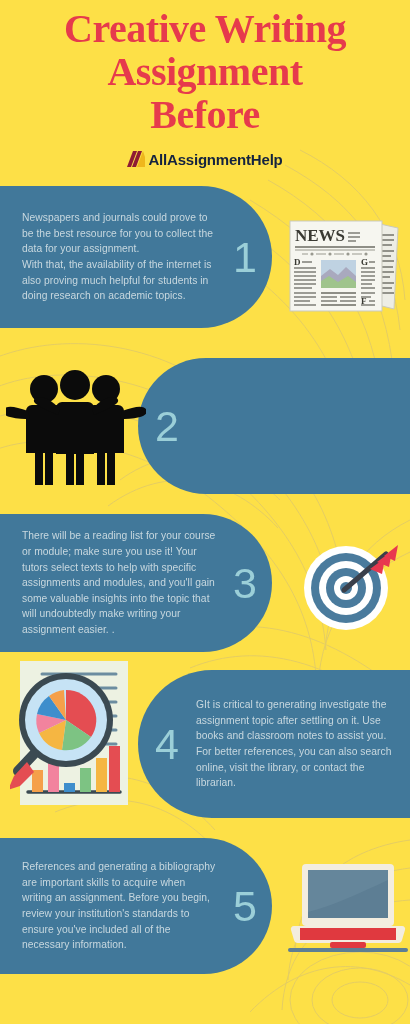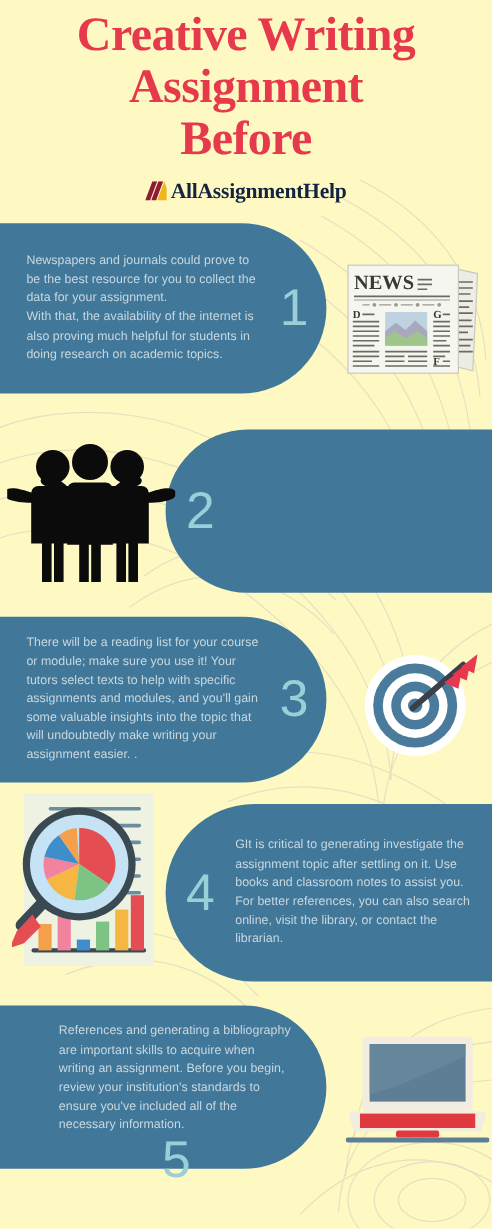--- a/index.html
+++ b/index.html
@@ -6,21 +6,21 @@
   html,body{ background:#ffffff; }
   body{
     width:410px; height:1024px;
     font-family:"Liberation Sans", sans-serif;
     overflow:hidden;
     position:relative;
   }
   #poster{
     position:absolute; inset:0;
     width:410px; height:1024px;
-    background:#fef9c3;
+    background:#fde047;
     overflow:hidden;
   }
   
   #contours{
     position:absolute; inset:0;
     width:410px; height:1024px;
     pointer-events:none;
     opacity:.55;
   }
 
@@ -39,22 +39,22 @@
     letter-spacing:-0.5px;
   }
   .title .ln{ display:block; }
   .logo{
     margin-top:14px;
     display:inline-flex; align-items:center; gap:3px;
     height:18px;
   }
   .logo-mark{ display:block; }
   .logo-text{
-    font-family:Liberation Serif, serif;
-    font-size:18px;
+    font-family:Liberation Sans, sans-serif;
+    font-size:15px;
     font-weight:600;
     color:#14233F;
     letter-spacing:-0.2px;
     line-height:1;
   }
 
   
   .section{
     position:absolute;
     left:0; width:410px;
@@ -328,21 +328,21 @@
             <path d="M0 0 L-17 -24 A30 30 0 0 1 -2 -30 Z" fill="#F5A04A"></path>
           </g>
           <path d="M24 96 L8 113" stroke="#3B4A52" stroke-width="10" stroke-linecap="round"></path>
           <path d="M13 107 L0 121 L-6 135 L6 131 L20 117 Z" fill="#E44D52" transform="translate(4,-3)"></path>
         </g>
       </svg>
     </div>
   </div>
 
   <div class="section" style="top:838px;height:140px;">
-    <div class="pill left" style="top:0;width:272px;height:136px;flex-direction:column;">
+    <div class="pill left" style="top:0;width:272px;height:136px;">
       <div class="body-text" style="width:196px;">References and generating a bibliography are important skills to acquire when writing an assignment. Before you begin, review your institution's standards to ensure you've included all of the necessary information.</div>
       <div class="step-num" style="width:54px;">5</div>
     </div>
 
     <div class="art" style="left:288px;top:22px;">
       <svg width="120" height="95" viewBox="0 0 120 95">
 
         <rect x="14" y="4" width="92" height="62" rx="4" fill="#F3EDDF"></rect>
         <rect x="20" y="10" width="80" height="48" fill="#5D7E94"></rect>
         <path d="M20 10 h80 v10 C70 34 44 46 20 52 Z" fill="#6C8CA0" opacity=".55"></path>

